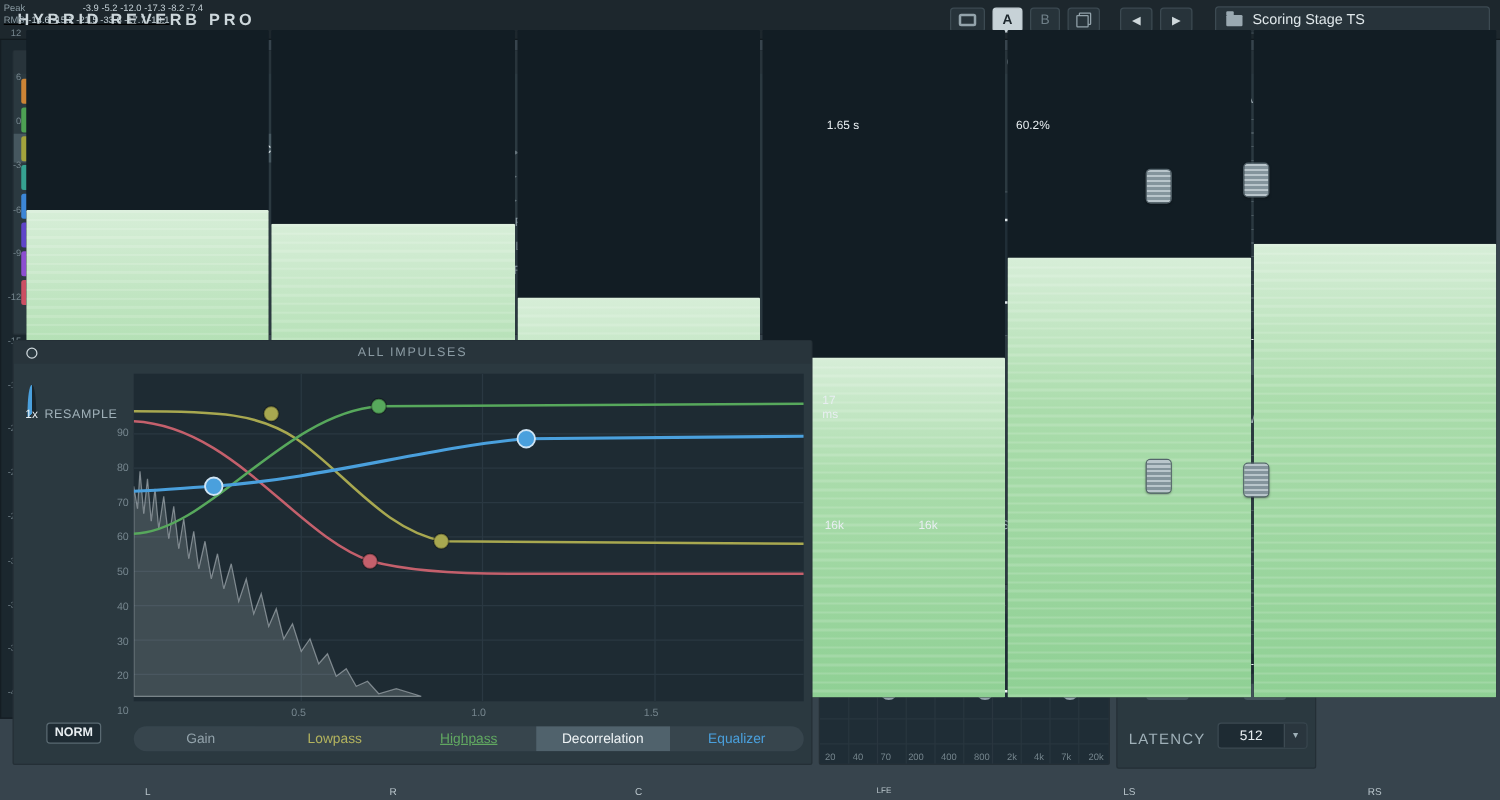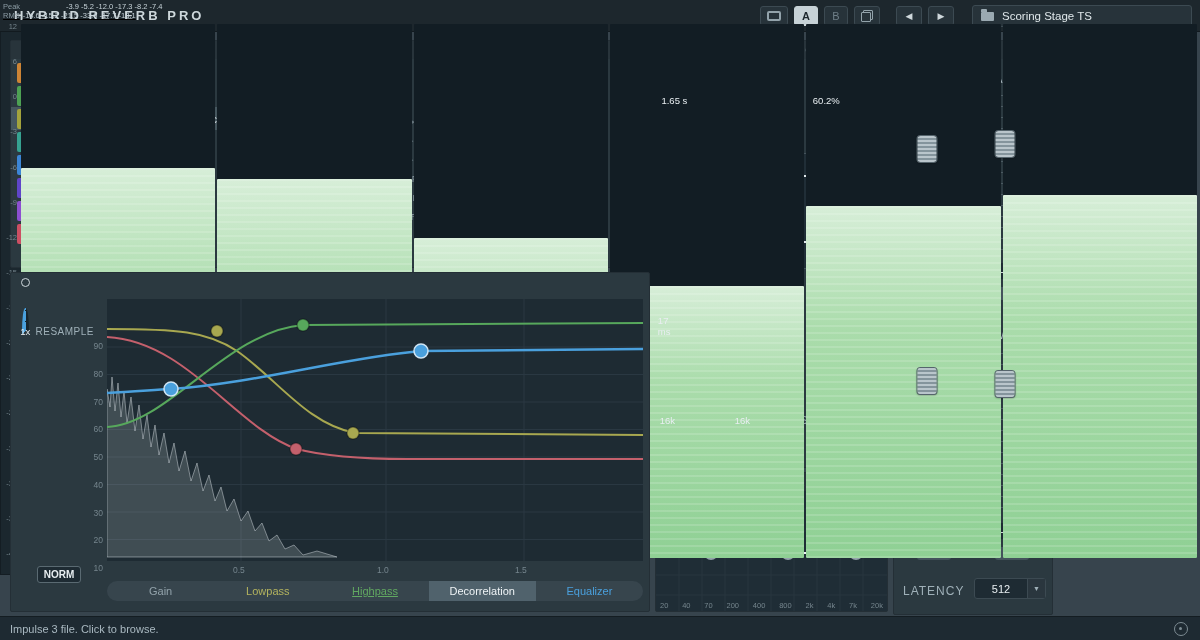--- a/index.html
+++ b/index.html
@@ -112,21 +112,21 @@
   .bar-labels { position:absolute; left:21px; right:3px; bottom:2px; display:flex; gap:2px; }
   .bar-labels span { flex:1; text-align:center; font-size:8px; color:#b9c5cb; }
   .bar-labels span.small { font-size:6.5px; }
 
   
   #impulses { left:10px; top:272px; width:640px; height:340px; }
   .toggle-dot { position:absolute; left:10px; top:5px; width:9px; height:9px; border-radius:50%; border:1.5px solid #cfd8dc; background:#2b3940; cursor:pointer; }
   .graph { position:absolute; left:96px; top:26px; width:536px; height:262px; background:#1e2b33; }
   .ylabels { position:absolute; left:70px; top:68px; height:232px; width:22px; display:flex; flex-direction:column; justify-content:space-between; align-items:flex-end; font-size:8.5px; color:#75858d; }
   .xlab { position:absolute; top:292px; font-size:8.5px; color:#75858d; }
-  .norm-btn { position:absolute; left:26px; bottom:28px; width:44px; height:17px; background:#1e2b33; border:1px solid #5a6a72; border-radius:3px; color:#e8eef1; font-size:10px; font-weight:bold; display:flex; align-items:center; justify-content:center; cursor:pointer; }
+  .norm-btn { position:absolute; left:26px; bottom:16px; width:44px; height:17px; background:#1e2b33; border:1px solid #5a6a72; border-radius:3px; color:#e8eef1; font-size:10px; font-weight:bold; display:flex; align-items:center; justify-content:center; cursor:pointer; }
   .tabs { position:absolute; left:96px; bottom:10px; width:536px; height:20px; background:#37454d; border-radius:10px; display:flex; overflow:hidden; }
   .tab { flex:1; display:flex; align-items:center; justify-content:center; font-size:11px; cursor:pointer; }
   .tab-gain { color:#93a3ab; } .tab-lp { color:#b3b35e; } .tab-hp { color:#61a861;text-decoration:underline; }
   .tab-dec { background:#50626c; color:#eef3f5; } .tab-eq { color:#4aa0dd; }
 
   
   .statusbar { position:absolute; left:0; top:616px; width:1200px; height:24px; background:#1e2a32; border-top:1px solid #141d22; display:flex; align-items:center; }
   .status-text { margin-left:10px; font-size:11px; color:#a9b8c0; }
   .midi { position:absolute; right:12px; top:5px; width:14px; height:14px; border-radius:50%; border:1.5px solid #7d8c93; }
   .midi::before { content:''; position:absolute; left:4px; top:4px; width:3px; height:3px; border-radius:50%; background:#7d8c93; }
@@ -507,20 +507,23 @@
       <span>L</span>
       <span>R</span>
       <span>C</span>
       <span class="small">LFE</span>
       <span>LS</span>
       <span>RS</span>
     </div>
   </div>
 
   <div id="impulses" class="panel">
+    <div class="phead">
+      <span>ALL IMPULSES</span>
+    </div>
     <div class="toggle-dot"></div>
 
     <div class="knob-unit" style="left:11px; top:35px;">
       <div class="knob" style="--arc:135deg">
           <span class="kv">1x</span>
         </div>
       <span class="klabel">RESAMPLE</span>
     </div>
 
     <div class="graph">
@@ -571,18 +574,14 @@
 
     <div class="tabs">
       <div class="tab tab-gain">Gain</div>
       <div class="tab tab-lp">Lowpass</div>
       <div class="tab tab-hp">Highpass</div>
       <div class="tab tab-dec">Decorrelation</div>
       <div class="tab tab-eq">Equalizer</div>
     </div>
   </div>
 
-  <div class="statusbar">
-    <span class="status-text">Impulse 3 file. Click to browse.</span>
-    <span class="midi"></span>
-  </div>
 
 </div>
 
 </body></html>

